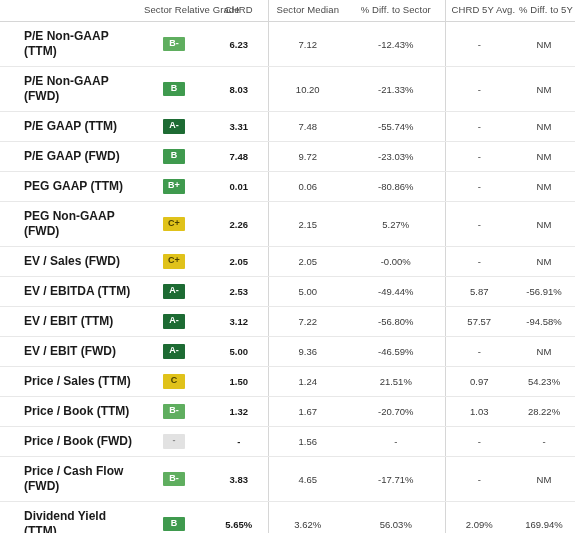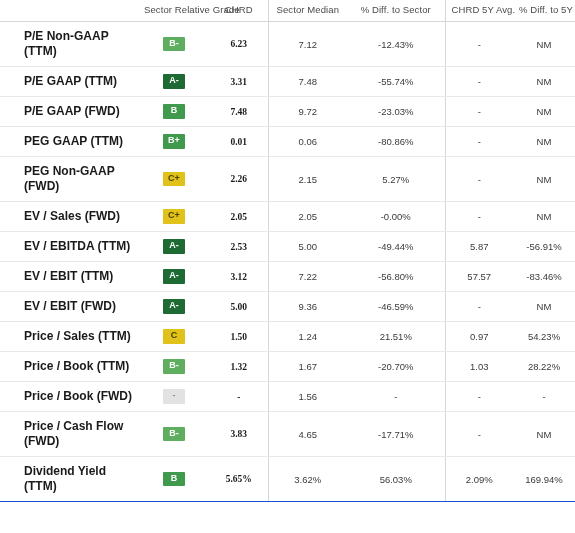--- a/index.html
+++ b/index.html
@@ -69,21 +69,20 @@
     font-size: 12px;
     color: #1a1a1a;
     line-height: 1.25;
     padding-left: 24px;
     white-space: normal;
   }
 
   td.num {
     font-weight: bold;
     color: #1a1a1a;
-    font-family: Liberation Serif, serif;
   }
   td.plain {
     font-weight: normal;
     color: #3a3a3a;
   }
 
   
   .sep-left { border-left: 1px solid #d6d6d6; }
 
   td.grade-cell { padding: 5px 6px; }
@@ -140,20 +139,29 @@
         <tr>
           <td class="metric-name">P/E Non-GAAP (TTM)</td>
           <td class="grade-cell"><span class="badge g-bm">B-</span></td>
           <td class="num">6.23</td>
           <td class="plain sep-left">7.12</td>
           <td class="plain">-12.43%</td>
           <td class="plain sep-left">-</td>
           <td class="plain">NM</td>
         </tr>
         <tr>
+          <td class="metric-name">P/E Non-GAAP (FWD)</td>
+          <td class="grade-cell"><span class="badge g-b">B</span></td>
+          <td class="num">8.03</td>
+          <td class="plain sep-left">10.20</td>
+          <td class="plain">-21.33%</td>
+          <td class="plain sep-left">-</td>
+          <td class="plain">NM</td>
+        </tr>
+        <tr>
           <td class="metric-name">P/E GAAP (TTM)</td>
           <td class="grade-cell"><span class="badge g-a">A-</span></td>
           <td class="num">3.31</td>
           <td class="plain sep-left">7.48</td>
           <td class="plain">-55.74%</td>
           <td class="plain sep-left">-</td>
           <td class="plain">NM</td>
         </tr>
         <tr>
           <td class="metric-name">P/E GAAP (FWD)</td>
@@ -200,21 +208,21 @@
           <td class="plain sep-left">5.87</td>
           <td class="plain">-56.91%</td>
         </tr>
         <tr>
           <td class="metric-name">EV / EBIT (TTM)</td>
           <td class="grade-cell"><span class="badge g-a">A-</span></td>
           <td class="num">3.12</td>
           <td class="plain sep-left">7.22</td>
           <td class="plain">-56.80%</td>
           <td class="plain sep-left">57.57</td>
-          <td class="plain">-83.46%</td>
+          <td class="plain">-94.58%</td>
         </tr>
         <tr>
           <td class="metric-name">EV / EBIT (FWD)</td>
           <td class="grade-cell"><span class="badge g-a">A-</span></td>
           <td class="num">5.00</td>
           <td class="plain sep-left">9.36</td>
           <td class="plain">-46.59%</td>
           <td class="plain sep-left">-</td>
           <td class="plain">NM</td>
         </tr>

